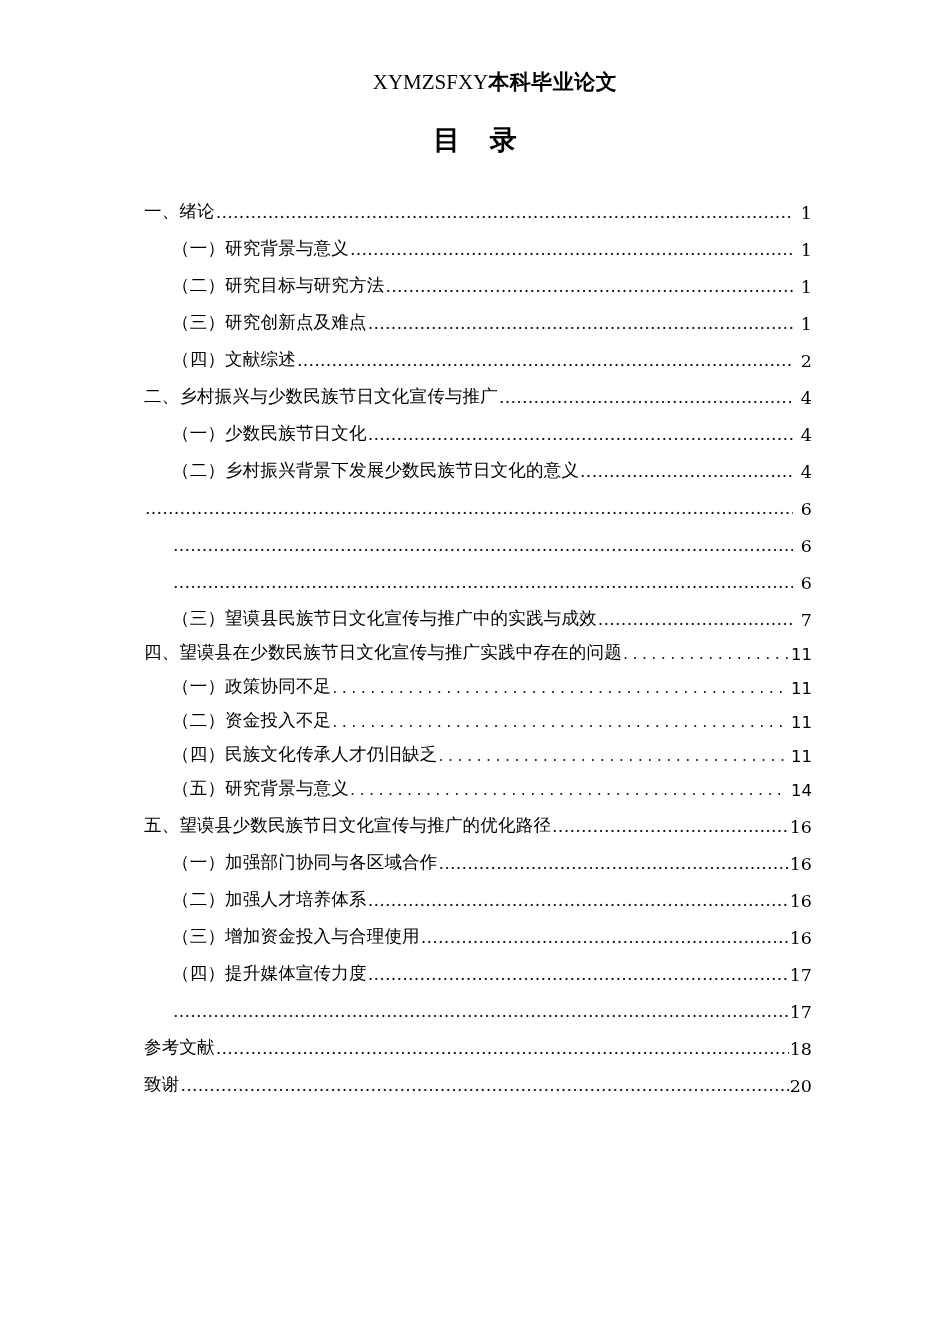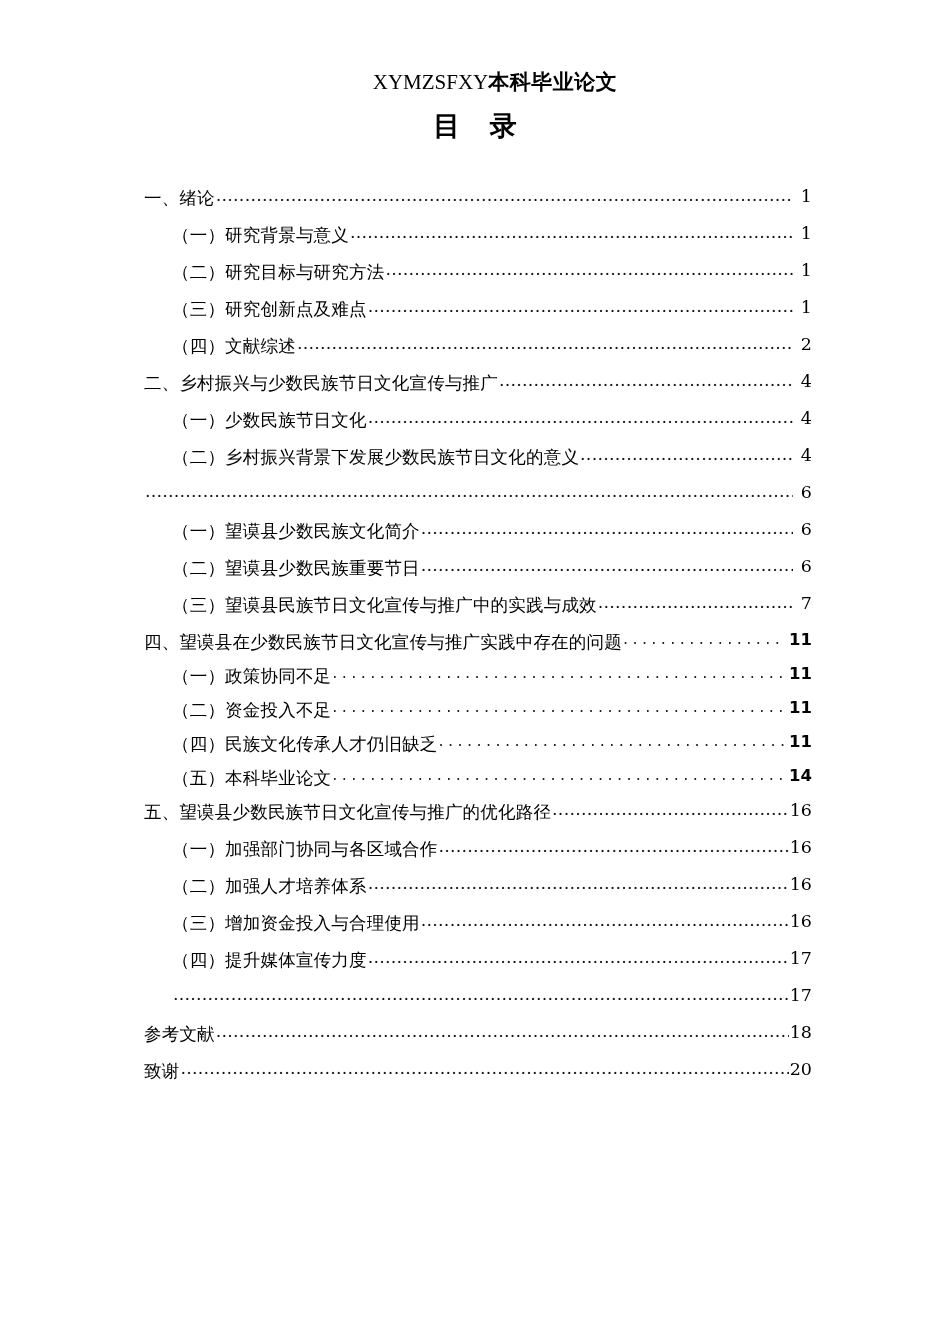--- a/index.html
+++ b/index.html
@@ -39,42 +39,42 @@
   .doc-header .latin {
     font-family: "Liberation Serif", "DejaVu Serif", serif;
     font-weight: normal;
     letter-spacing: 0px;
     margin-left: 40px;
   }
 
   
   .toc-title {
     position: absolute;
-    top: 108px;
+    top: 122px;
     left: 0;
     width: 950px;
     text-align: center;
     font-family: "DejaVu Sans", "Liberation Sans", sans-serif;
     font-size: 27px;
     font-weight: bold;
     letter-spacing: 10px;
     text-indent: 10px;
   }
 
   
   .toc {
     position: absolute;
     top: 186px;
     left: 144px;
     width: 668px;
   }
 
   .toc-entry {
     display: flex;
-    align-items: flex-start;
+    align-items: flex-end;
     width: 100%;
     box-sizing: border-box;
     white-space: nowrap;
     font-size: 17.5px;
   }
 
   
   .toc-entry.lvl1 { height: 37px; }
   .toc-entry.lvl2 { height: 37px; padding-left: 28px; }
   .toc-entry.tight { height: 34px; }
@@ -114,21 +114,20 @@
     flex: 0 0 auto;
     text-align: right;
     min-width: 18px;
     font-family: "DejaVu Serif", "Liberation Serif", serif;
     font-size: 17.5px;
   }
   .alt .page-num {
     font-family: "DejaVu Sans", "Liberation Sans", sans-serif;
     font-size: 16.5px;
     padding-left: 2px;
-    font-weight: bold;
   }
 </style>
 </head>
 <body>
 
 <div class="page">
 
   <div class="doc-header">
     <span class="latin">XYMZSFXY</span><span>本科毕业论文</span>
   </div>
@@ -174,26 +173,24 @@
       <div class="toc-entry lvl2">
         <span class="entry-label">（二）乡村振兴背景下发展少数民族节日文化的意义</span>
         <span class="leader"></span>
         <span class="page-num">4</span>
       </div>
       <div class="toc-entry lvl1">
         <span class="leader"></span>
         <span class="page-num">6</span>
       </div>
       <div class="toc-entry lvl2">
-        <span class="entry-label">（一）望谟县少数民族文化简介</span>
         <span class="leader"></span>
         <span class="page-num">6</span>
       </div>
       <div class="toc-entry lvl2">
-        <span class="entry-label">（二）望谟县少数民族重要节日</span>
         <span class="leader"></span>
         <span class="page-num">6</span>
       </div>
       <div class="toc-entry lvl2">
         <span class="entry-label">（三）望谟县民族节日文化宣传与推广中的实践与成效</span>
         <span class="leader"></span>
         <span class="page-num">7</span>
       </div>
       <div class="toc-entry lvl1 alt tight">
         <span class="entry-label">四、望谟县在少数民族节日文化宣传与推广实践中存在的问题</span>
@@ -209,21 +206,21 @@
         <span class="entry-label">（二）资金投入不足</span>
         <span class="leader"></span>
         <span class="page-num">11</span>
       </div>
       <div class="toc-entry lvl2 alt tight">
         <span class="entry-label">（四）民族文化传承人才仍旧缺乏</span>
         <span class="leader"></span>
         <span class="page-num">11</span>
       </div>
       <div class="toc-entry lvl2 alt tight">
-        <span class="entry-label">（五）本科毕业论文</span>
+        <span class="entry-label">（五）研究背景与意义</span>
         <span class="leader"></span>
         <span class="page-num">14</span>
       </div>
       <div class="toc-entry lvl1">
         <span class="entry-label">五、望谟县少数民族节日文化宣传与推广的优化路径</span>
         <span class="leader"></span>
         <span class="page-num">16</span>
       </div>
       <div class="toc-entry lvl2">
         <span class="entry-label">（一）加强部门协同与各区域合作</span>

